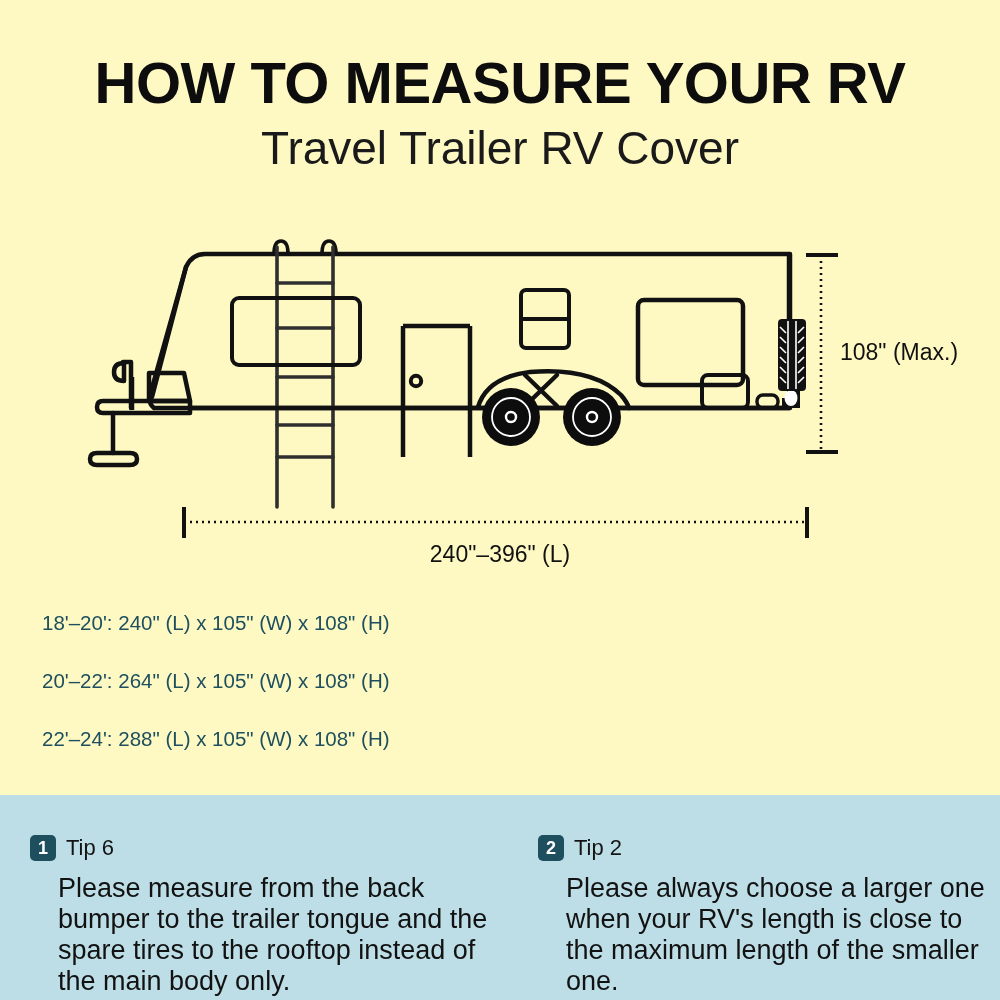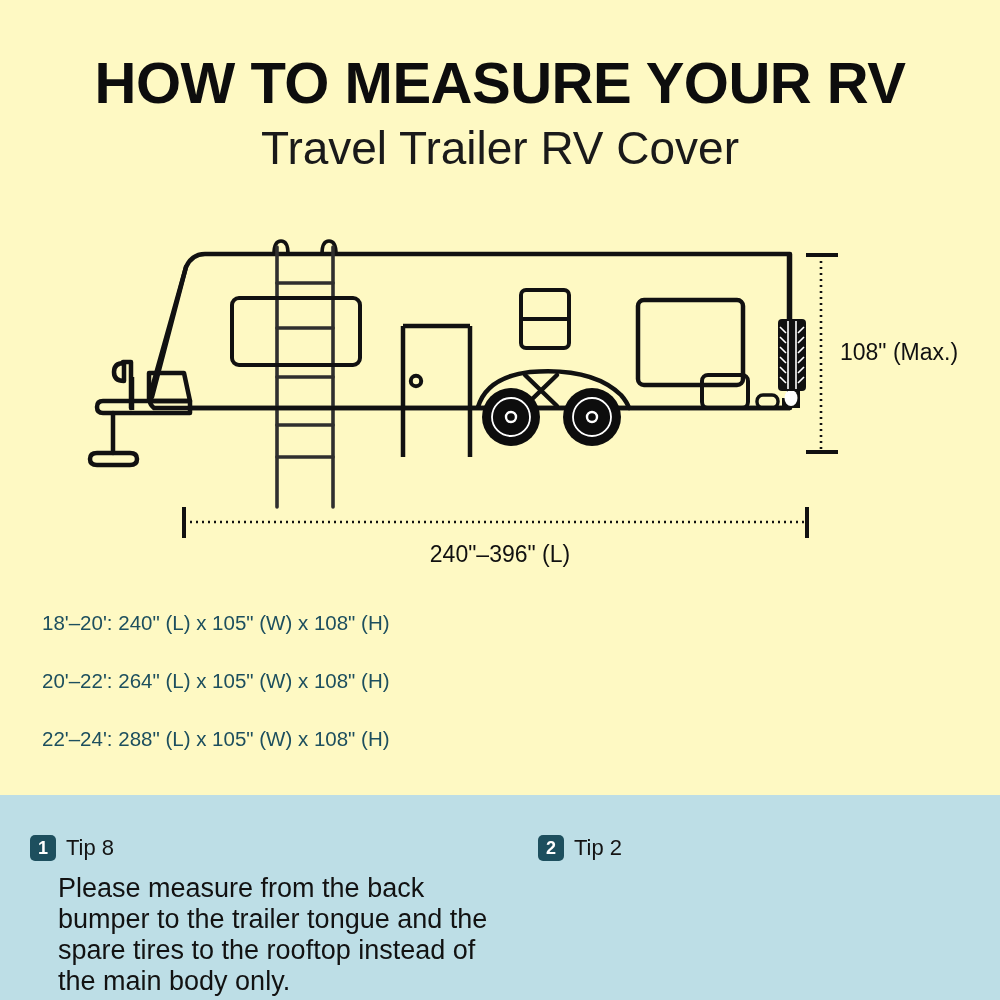--- a/index.html
+++ b/index.html
@@ -301,25 +301,26 @@
       <div class="size-row">24'–27': 324" (L) x 105" (W) x 108" (H)</div>
       <div class="size-row">27'–30': 360" (L) x 105" (W) x 108" (H)</div>
       <div class="size-row">30'–33': 396" (L) x 105" (W) x 108" (H)</div>
     </div>
   </div>
 
   <div class="tips">
     <div class="tip first">
       <div class="tip-head">
         <div class="tip-badge">1</div>
-        <div class="tip-title">Tip 8</div>
+        <div class="tip-title">Tip 6</div>
       </div>
       <div class="tip-body">Please measure from the back bumper to the trailer tongue and the spare tires to the rooftop instead of the main body only.</div>
     </div>
     <div class="tip second">
       <div class="tip-head">
         <div class="tip-badge">2</div>
         <div class="tip-title">Tip 2</div>
       </div>
+      <div class="tip-body">Please always choose a larger one when your RV's length is close to the maximum length of the smaller one.</div>
     </div>
   </div>
 
 </div>
 
 </body></html>

